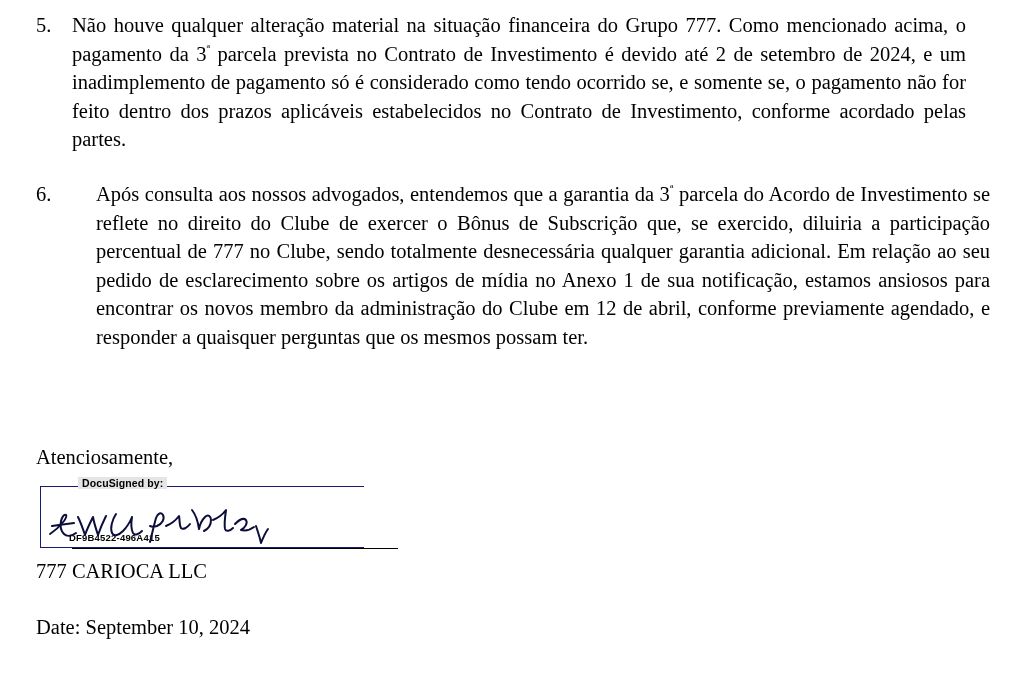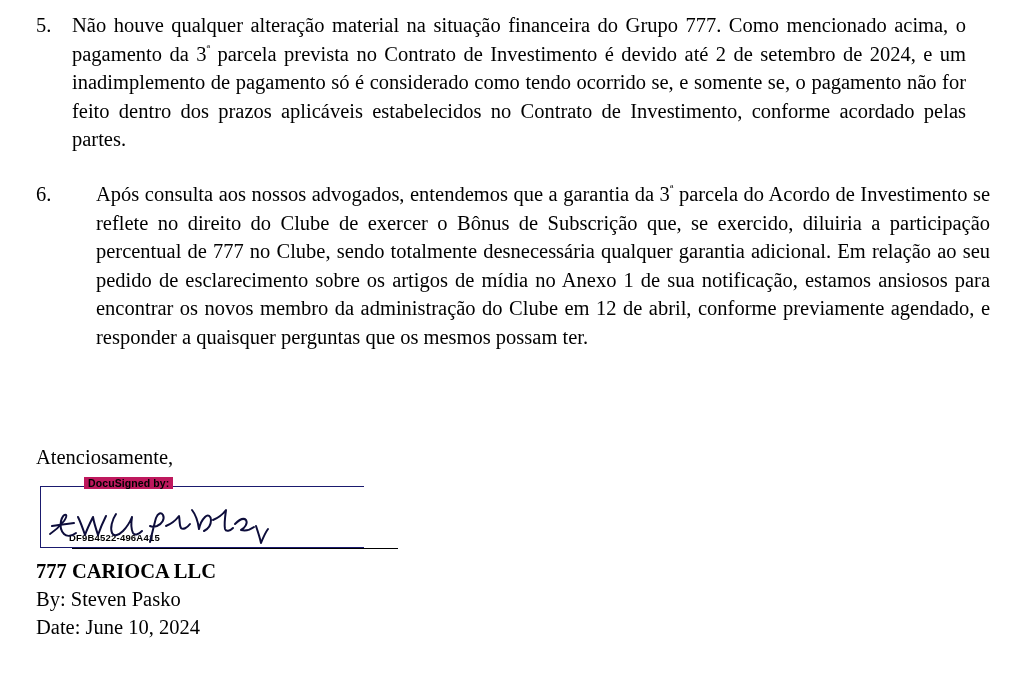--- a/index.html
+++ b/index.html
@@ -84,22 +84,22 @@
     width: 324px;
     height: 62px;
     border-left: 1.5px solid #1a1a6e;
     border-top: 1.5px solid #1a1a6e;
     border-bottom: 1.5px solid #1a1a6e;
     box-sizing: border-box;
   }
   .ds-label {
     position: absolute;
     top: -9px;
-    left: 48px;
-    background: #be185d;
+    left: 42px;
+    background: #e5e5e5;
     padding: 0 4px;
     font-family: "Liberation Sans", sans-serif;
     font-size: 10.5px;
     font-weight: bold;
     color: #000000;
     letter-spacing: 0.1px;
   }
   .ds-id {
     position: absolute;
     top: 46px;
@@ -127,21 +127,21 @@
   }
 
   .signer {
     position: absolute;
     left: 36px;
     font-size: 20.5px;
     line-height: 28px;
   }
   #signer-company {
     top: 557px;
-    font-weight: bold;
+    font-weight: normal;
   }
   #signer-by   { top: 585px; }
   #signer-date { top: 613px; }
 </style>
 </head>
 <body>
 
 <div class="page">
 
   <div class="para" id="para-5">
@@ -173,16 +173,15 @@
         <path d="M171,30 C176,28 181,24 184,20 C183,27 182,34 183,39 C184,42 188,41 191,38"></path>
         <path d="M193,34 C197,30 201,27 204,30 C206,33 203,38 199,40 C203,41 208,40 212,37"></path>
         <path d="M214,36 C216,42 218,48 219,53 C221,48 223,43 226,39"></path>
       </g>
     </svg>
 
     <div class="sig-rule"></div>
   </div>
 
   <div class="signer" id="signer-company">777 CARIOCA LLC</div>
-  <div class="signer" id="signer-by">By: Steven Pasko</div>
-  <div class="signer" id="signer-date">Date: June 10, 2024</div>
+  <div class="signer" id="signer-date">Date: September 10, 2024</div>
 
 </div>
 
 </body></html>

